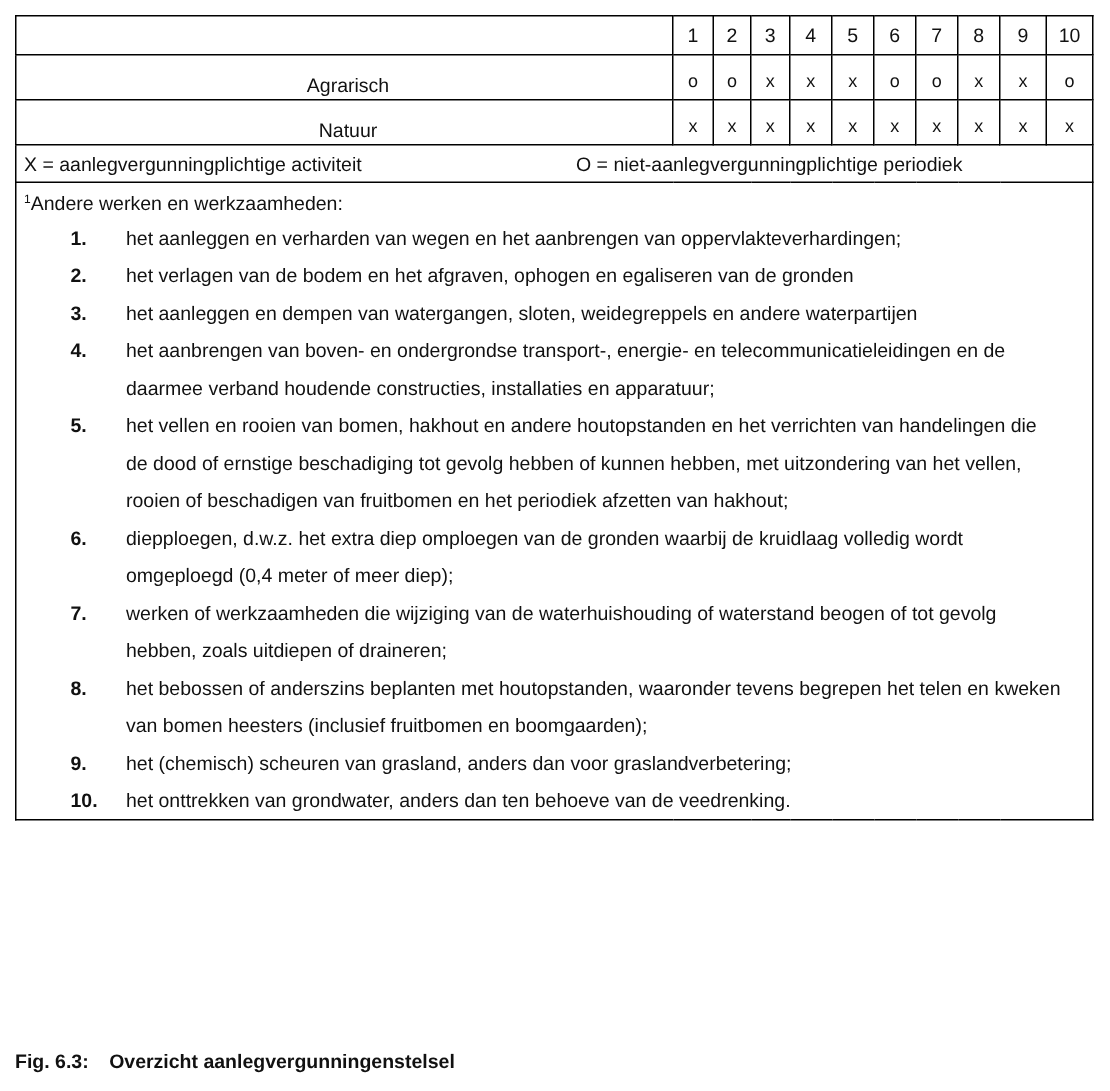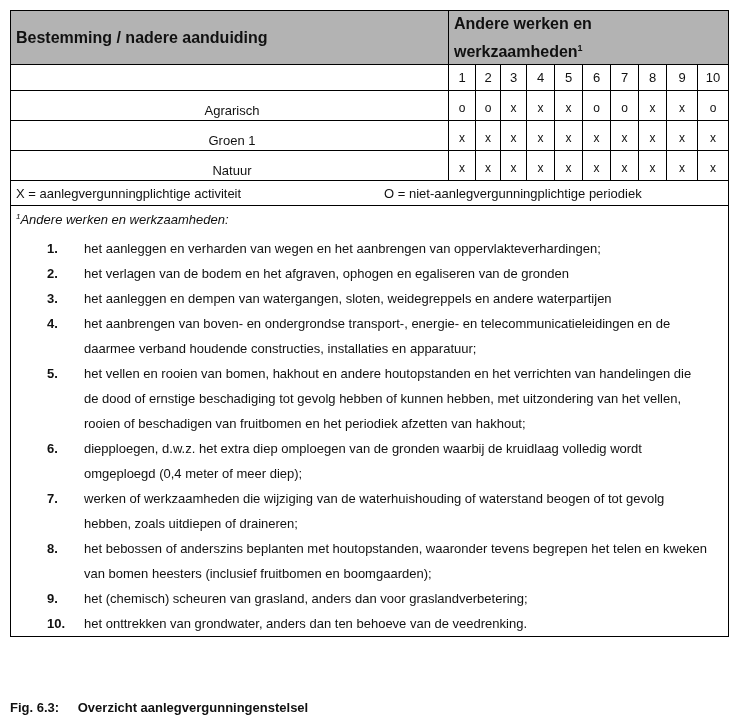--- a/index.html
+++ b/index.html
@@ -59,22 +59,21 @@
       padding-left: 5px;
     }
     .legend-x { width: 368px; }
     .notes-cell {
       vertical-align: top;
       padding: 6px 0 0 5px !important;
       height: 418px;
     }
     .notes-title {
       font-size: 13px;
-      margin-bottom: 8px;
-      font-style: italic;
+      margin-bottom: 3px;
     }
     .notes-title .fn { font-size: 8px; vertical-align: super; }
     .note {
       display: flex;
       font-size: 13px;
       line-height: 25px;
     }
     .note-num {
       width: 68px;
       flex: none;
@@ -86,47 +85,40 @@
       flex: 1;
       padding-right: 20px;
     }
     .caption {
       position: absolute;
       left: 10px;
       top: 700px;
       font-size: 13px;
       font-weight: bold;
     }
-    .caption .lbl { margin-right: 15px; }
+    .caption .lbl { margin-right: 10px; }
   </style>
 </head>
 <body>
 
 <table class="doc-table">
   <colgroup>
     <col style="width:438px">
     <col style="width:27px">
       <col style="width:25px">
       <col style="width:26px">
       <col style="width:28px">
       <col style="width:28px">
     <col style="width:28px">
       <col style="width:28px">
       <col style="width:28px">
       <col style="width:31px">
       <col style="width:31px">
   </colgroup>
   <tbody>
-      <tr>
-    <th class="hdr hdr-left" rowspan="1">Bestemming / nadere aanduiding</th>
-    <th class="hdr hdr-right" colspan="10">
-      <span>Andere werken en</span><br>
-      <span>werkzaamheden</span><span class="sup">1</span>
-    </th>
-  </tr>
   <tr class="num-row">
     <td></td>
     <td>1</td>
     <td>2</td>
     <td>3</td>
     <td>4</td>
     <td>5</td>
     <td>6</td>
     <td>7</td>
     <td>8</td>
@@ -141,33 +133,20 @@
     <td class="mark">x</td>
     <td class="mark">x</td>
     <td class="mark">x</td>
     <td class="mark">o</td>
     <td class="mark">o</td>
     <td class="mark">x</td>
     <td class="mark">x</td>
     <td class="mark">o</td>
   </tr>
   <tr class="data-row">
-    <td class="label">Groen 1</td>
-    <td class="mark">x</td>
-    <td class="mark">x</td>
-    <td class="mark">x</td>
-    <td class="mark">x</td>
-    <td class="mark">x</td>
-    <td class="mark">x</td>
-    <td class="mark">x</td>
-    <td class="mark">x</td>
-    <td class="mark">x</td>
-    <td class="mark">x</td>
-  </tr>
-  <tr class="data-row">
     <td class="label">Natuur</td>
     <td class="mark">x</td>
     <td class="mark">x</td>
     <td class="mark">x</td>
     <td class="mark">x</td>
     <td class="mark">x</td>
     <td class="mark">x</td>
     <td class="mark">x</td>
     <td class="mark">x</td>
     <td class="mark">x</td>

